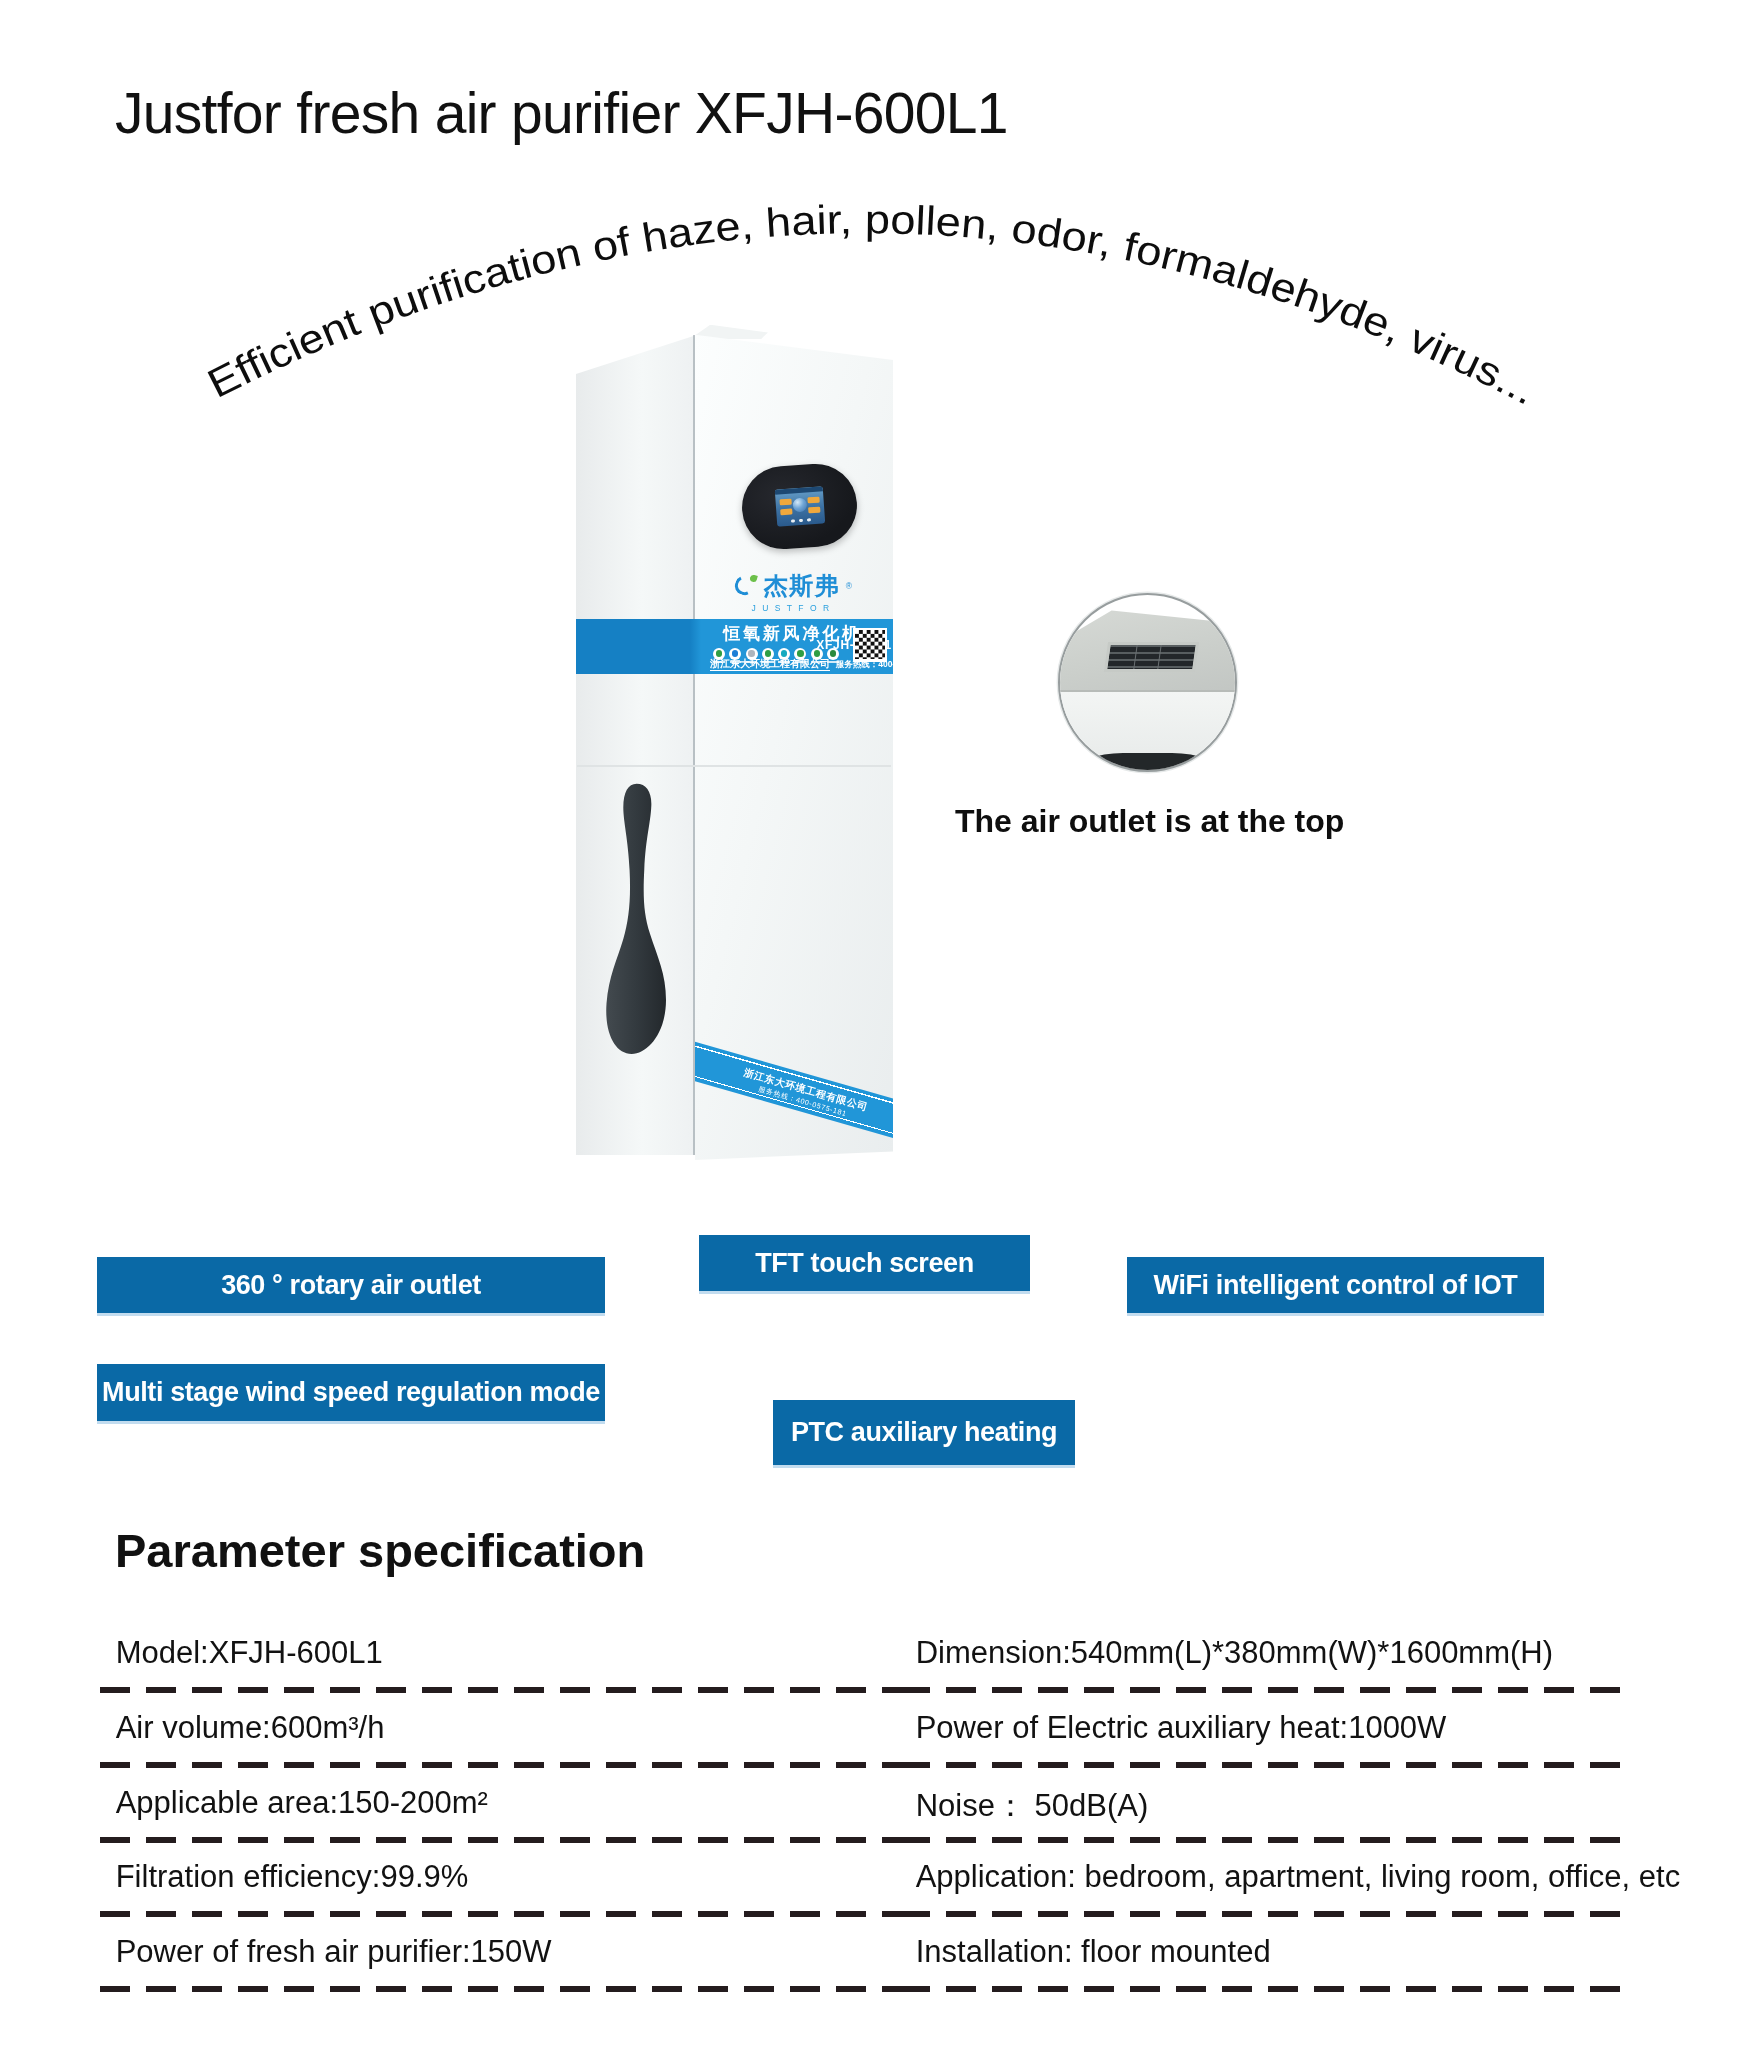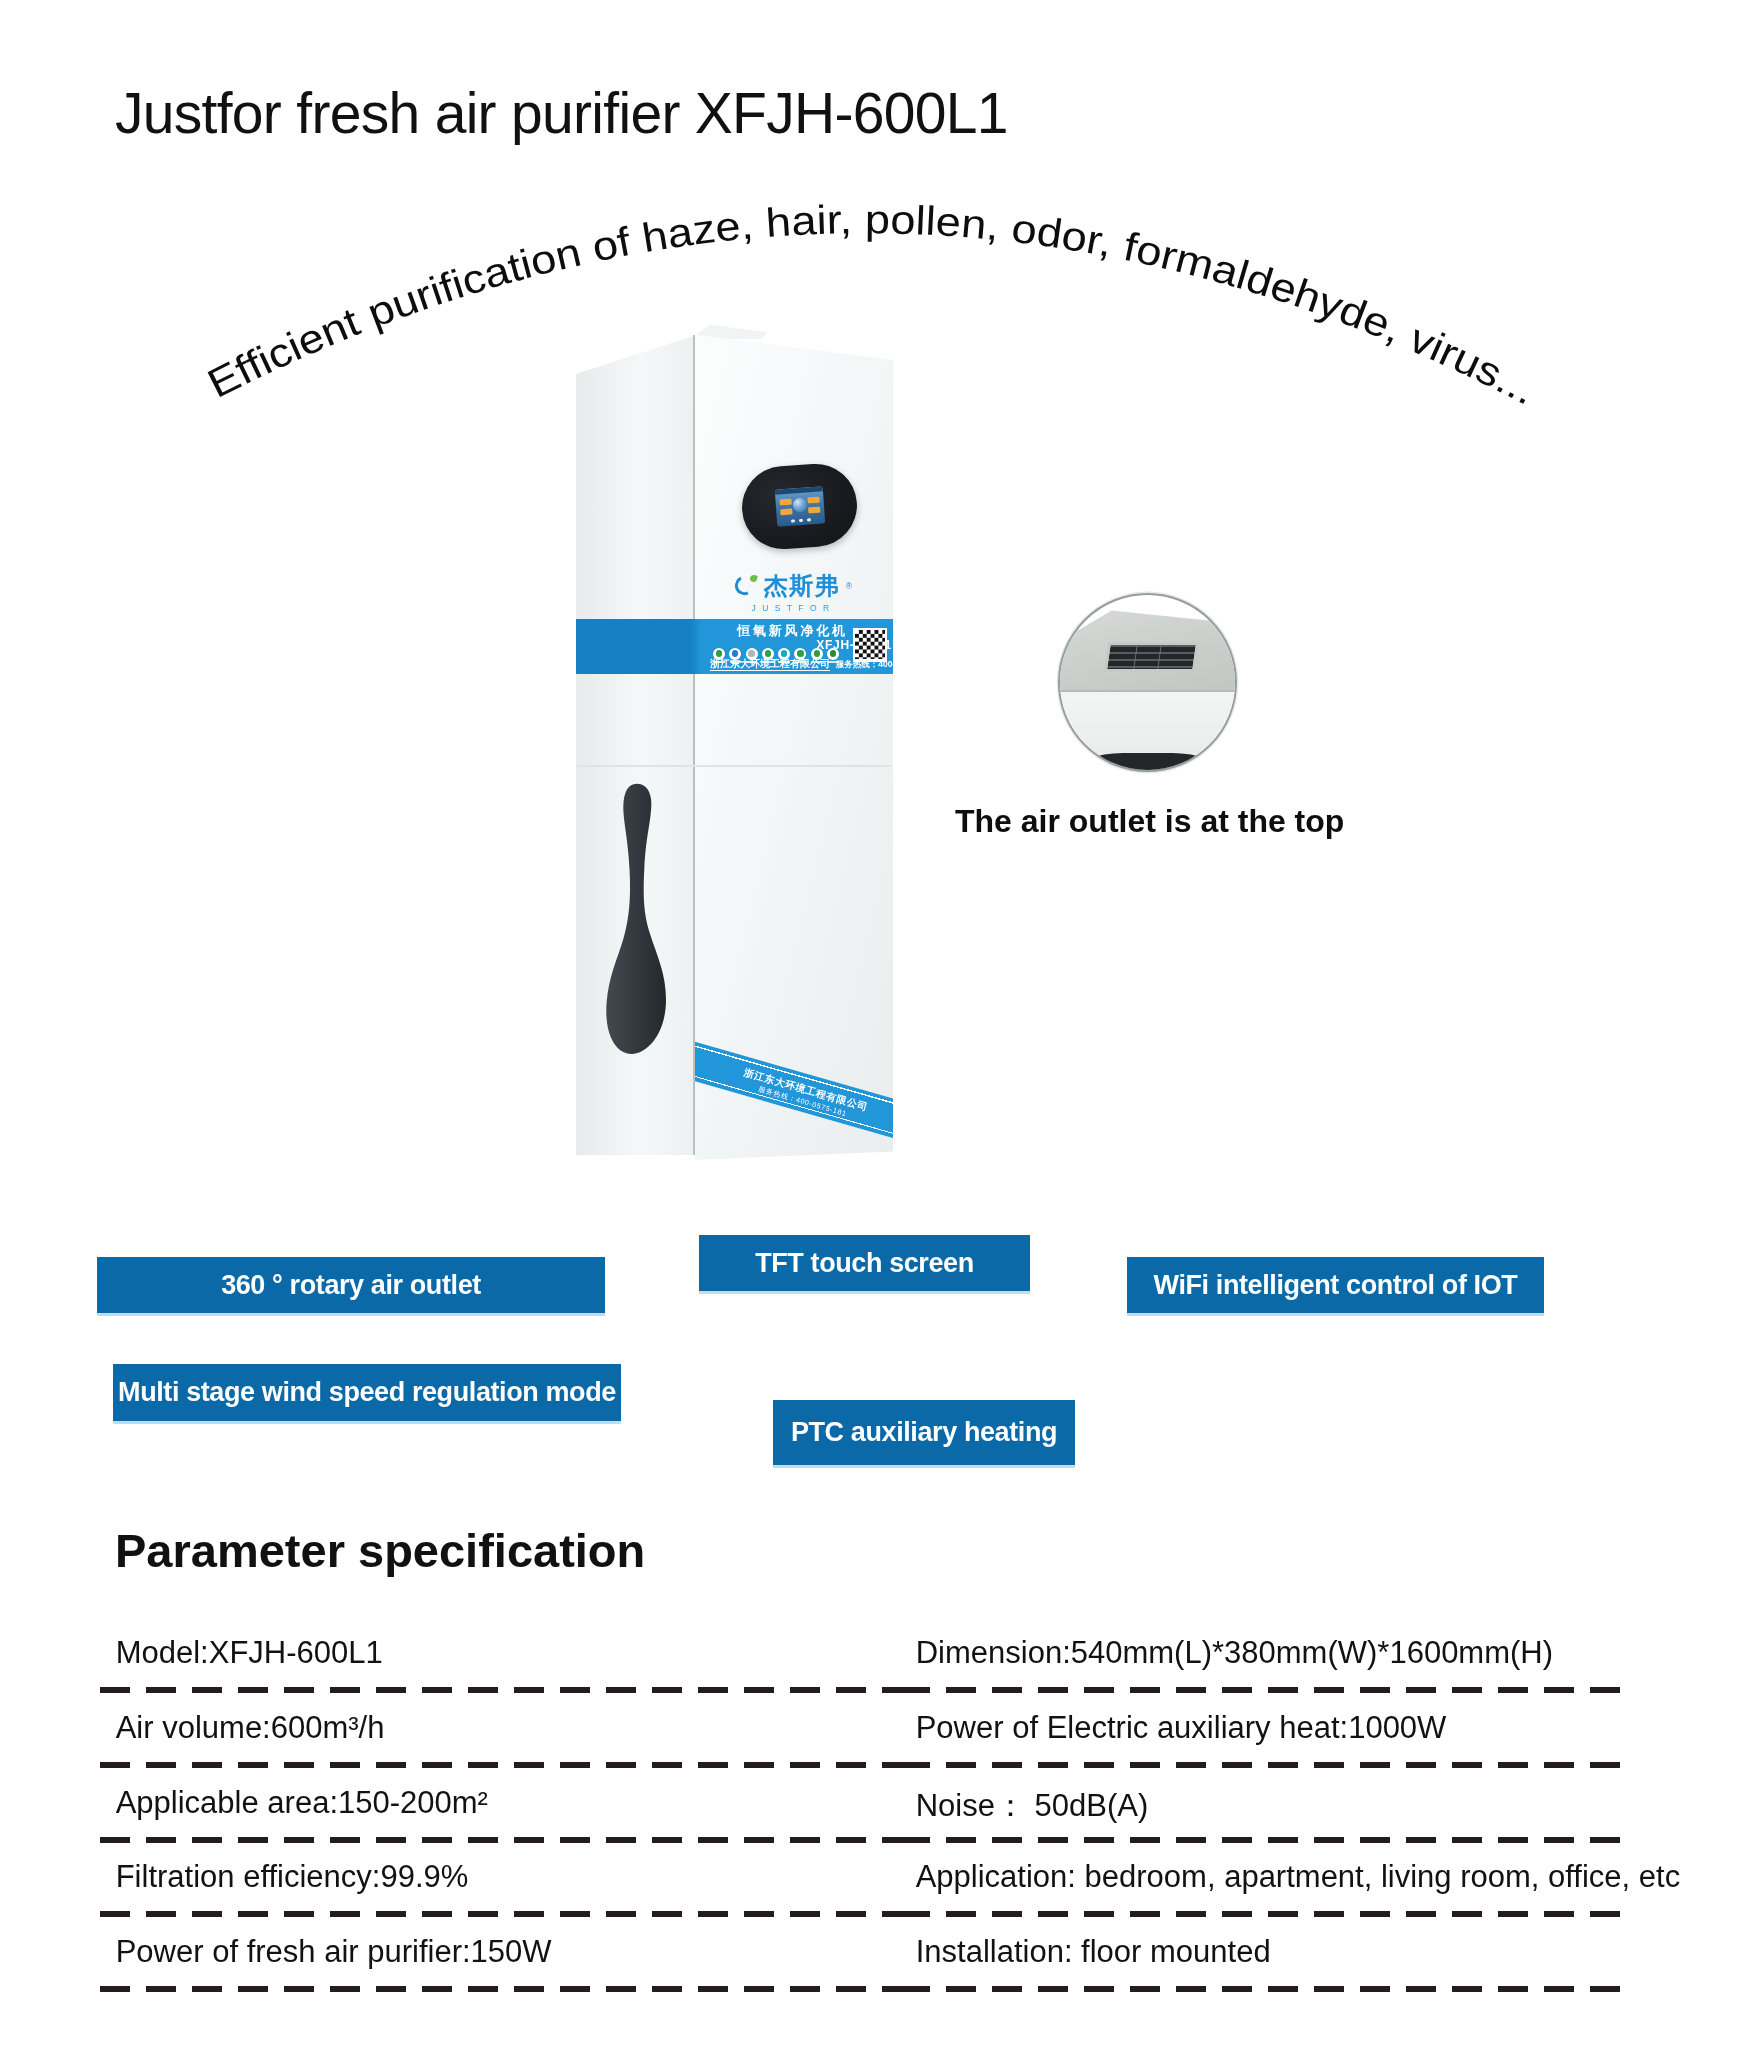--- a/index.html
+++ b/index.html
@@ -51,21 +51,21 @@
   .swoosh .leaf { position:absolute; right:1.4px; top:0; width:7.1px; height:7.1px; background:#6cc04a;
     border-radius:80% 0 80% 80%; transform:rotate(15deg); }
   .logo-cn { font-size:24px; font-weight:bold; color:#1f8ed6; letter-spacing:1.4px; }
   .logo-r { font-size:8.5px; color:#1f8ed6; vertical-align:super; }
   .logo-en { margin-top:1.4px; font-size:8.5px; letter-spacing:6.4px; color:#2aa0de; }
 
   
   .band { position:absolute; left:0; top:295px; width:317px; height:55px;
     background:linear-gradient(to right,#1580c4 0px,#1580c4 114px,#2196d8 125px,#2196d8 100%); color:#fff; }
   .band-title { position:absolute; left:117px; top:2.8px; width:199px; text-align:center;
-    font-size:13px; font-weight:bold; letter-spacing:2.8px; }
+    font-size:17px; font-weight:bold; letter-spacing:2.8px; }
   .band-model { position:absolute; left:117px; top:19px; width:199px; text-align:right;
     font-size:12px; font-weight:bold; letter-spacing:0.7px; }
   .band-icons { position:absolute; left:137px; top:28.5px; display:flex; gap:4.3px; }
   .badge { width:12px; height:12px; border-radius:50%; background:#fff; display:flex; align-items:center; justify-content:center; }
   .badge i { display:block; width:6.4px; height:6.4px; border-radius:50%; }
   .badge u { display:block; position:absolute; margin-top:17px; width:11.4px; height:1.4px; background:rgba(255,255,255,.8); }
   .band-qr { position:absolute; right:5.7px; top:8.5px; width:34px; height:34px; background:#fff; padding:2.1px; }
   .band-qr .qr-px { width:100%; height:100%;
     background:repeating-conic-gradient(#101010 0% 25%, #ffffff 0% 50%); background-size:7.8px 7.8px; }
   .band-company { position:absolute; left:134px; top:38px; width:178px; white-space:nowrap; font-weight:bold; }
@@ -100,21 +100,21 @@
     background:linear-gradient(#f3f5f4 0%, #e9eceb 100%); }
   .inset-shadow { position:absolute; left:8%; bottom:-2%; width:84%; height:12%;
     border-radius:50% 50% 0 0 / 150% 150% 0 0; background:#232729; }
 
   
   .feature { position:absolute; background:#0a69a6; color:#fff; display:flex; align-items:center; justify-content:center;
     font-size:27px; font-weight:bold; letter-spacing:-0.4px; border-bottom:3.6px solid #c2dcef; text-align:center; }
   .f1 { left:97px;  top:1257px; width:508px; height:59px; }
   .f2 { left:699px;  top:1235px; width:331px; height:59px; }
   .f3 { left:1127px; top:1257px; width:417px; height:59px; }
-  .f4 { left:97px;  top:1364px; width:508px; height:60px;margin-left:16px; }
+  .f4 { left:97px;  top:1364px; width:508px; height:60px; }
   .f5 { left:733px; top:1400px; width:302px; height:68px;margin-left:40px; }
   .f6 { left:1181px; top:1364px; width:429px; height:60px; }
 
   
   .spec-row { position:absolute; height:75px; }
   .spec-row .spec-text { position:absolute; left:15.7px; top:12.8px; font-size:31px; color:#121212; white-space:nowrap; }
   .spec-row .dash { position:absolute; left:0; bottom:4.3px; width:100%; height:5.7px;
     background:repeating-linear-gradient(to right,#241c1e 0 30px,transparent 30px 46px); }
   .col-l { left:100px;  width:815px; }
   .col-r { left:900px; width:729px; }

